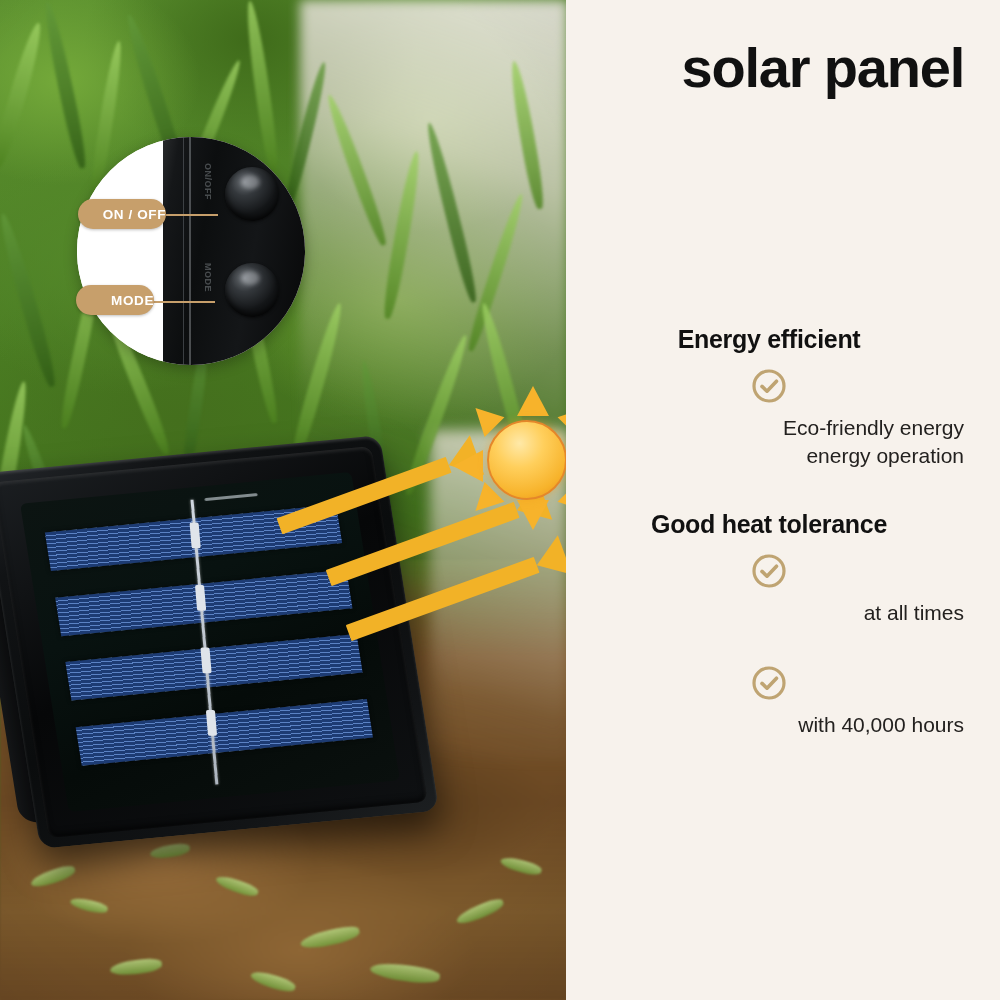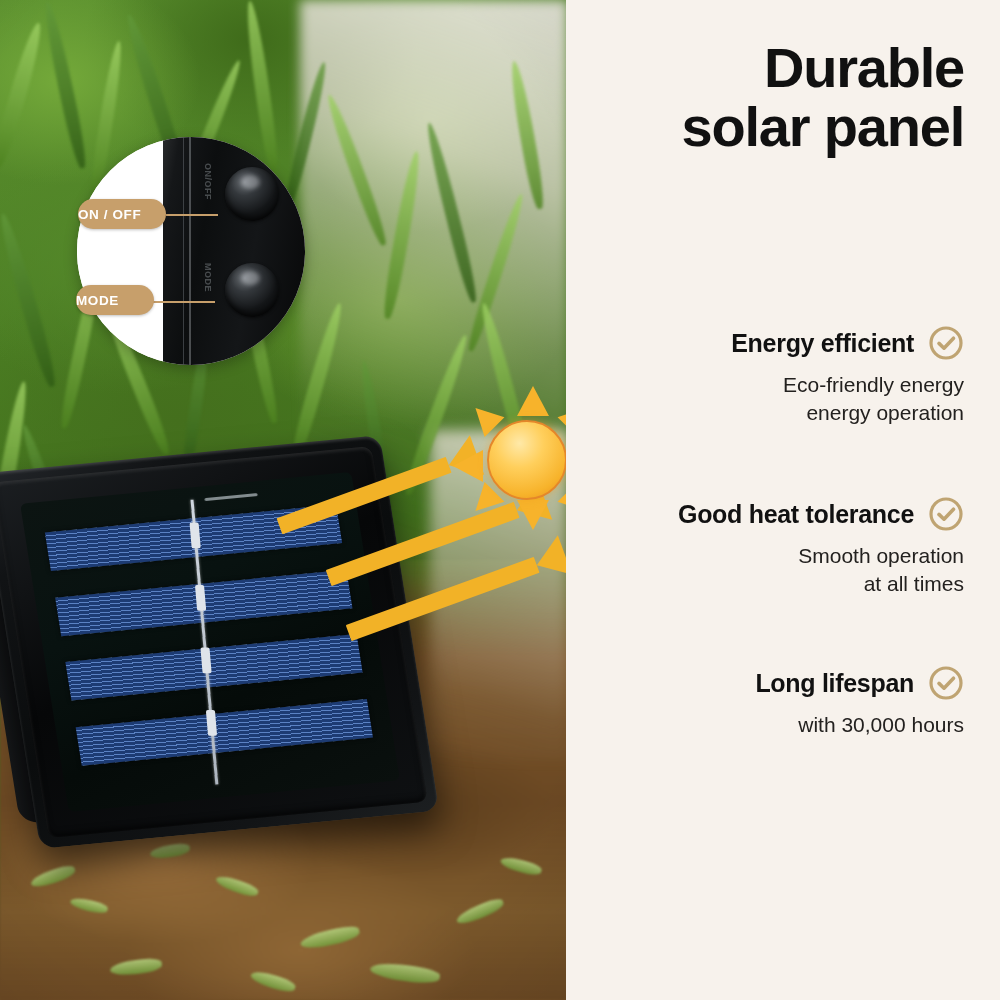--- a/index.html
+++ b/index.html
@@ -141,21 +141,21 @@
   }
   .btn-dome::after{
     content:"";position:absolute;left:30%;top:14%;width:34%;height:26%;border-radius:50%;
     background:rgba(225,230,235,.35);filter:blur(2px);
   }
   .emboss{
     position:absolute;font-size:9px;letter-spacing:.5px;color:rgba(120,125,130,.55);
     writing-mode:vertical-rl;font-weight:700;
   }
   .pill{
-    position:absolute;display:flex;align-items:center;justify-content:flex-start;
+    position:absolute;display:flex;align-items:center;justify-content:flex-end;
     background:#C79F6B;color:#ffffff;border-radius:20px;
     font-size:13.5px;font-weight:700;letter-spacing:.6px;
     box-shadow:0 1px 3px rgba(0,0,0,.25);
     z-index:6;
   }
   .leader{position:absolute;height:2px;background:#C79F6B;z-index:5;}
 
   
   #side{
     position:absolute;left:568px;top:0;width:432px;height:1000px;
@@ -163,32 +163,32 @@
   }
   .divider{position:absolute;left:566px;top:0;width:3px;height:1000px;background:#F7F2EC;}
   h1#headline{
     margin:0;position:absolute;right:36px;top:38px;width:380px;
     text-align:right;color:#111111;
     font-size:56px;line-height:1.06;font-weight:800;letter-spacing:-1.2px;
   }
   h1#headline .l2{display:block;}
 
   .feature{position:absolute;right:36px;width:390px;text-align:right;}
-  .feature .head-row{display:flex;align-items:center;justify-content:flex-end;gap:14px;}
+  .feature .head-row{display:flex;align-items:center;justify-content:flex-end;gap:14px;flex-direction:column;}
   .feature h2{
     margin:0;font-size:25px;font-weight:700;color:#111111;letter-spacing:-.3px;
     white-space:nowrap;
   }
   .feature p{
     margin:10px 0 0 0;font-size:21px;line-height:1.32;color:#23211f;font-weight:400;
   }
   .feature p span{display:block;}
   .check{width:36px;height:36px;flex:0 0 36px;}
   #f1{top:325px;}
-  #f2{top:496px;}
+  #f2{top:510px;}
   #f3{top:665px;}
 </style>
 </head>
 <body>
 
 <div id="stage">
 
   <div id="photo">
     <div class="bg-layer bg-grass"></div>
     <div class="bg-layer bg-path"></div>
@@ -305,21 +305,20 @@
     </div>
 
     <div class="vig"></div>
   </div>
 
   <div class="divider"></div>
 
   <div id="side">
 
     <h1 id="headline">
-      <span>Durable</span>
       <span class="l2">solar panel</span>
     </h1>
 
     <div class="feature" id="f1">
       <div class="head-row">
         <h2>Energy efficient</h2>
         <span class="check">
           <svg viewBox="0 0 36 36" width="36" height="36">
             <circle cx="18" cy="18" r="15" fill="none" stroke="#BFA472" stroke-width="3.2"></circle>
             <path d="M11 18.4 L16 23.2 L25.5 13.2" fill="none" stroke="#BFA472" stroke-width="3.6" stroke-linecap="round" stroke-linejoin="round"></path>
@@ -336,34 +335,32 @@
       <div class="head-row">
         <h2>Good heat tolerance</h2>
         <span class="check">
           <svg viewBox="0 0 36 36" width="36" height="36">
             <circle cx="18" cy="18" r="15" fill="none" stroke="#BFA472" stroke-width="3.2"></circle>
             <path d="M11 18.4 L16 23.2 L25.5 13.2" fill="none" stroke="#BFA472" stroke-width="3.6" stroke-linecap="round" stroke-linejoin="round"></path>
           </svg>
         </span>
       </div>
       <p>
-        <span>Smooth operation</span>
         <span>at all times</span>
       </p>
     </div>
 
     <div class="feature" id="f3">
       <div class="head-row">
-        <h2>Long lifespan</h2>
         <span class="check">
           <svg viewBox="0 0 36 36" width="36" height="36">
             <circle cx="18" cy="18" r="15" fill="none" stroke="#BFA472" stroke-width="3.2"></circle>
             <path d="M11 18.4 L16 23.2 L25.5 13.2" fill="none" stroke="#BFA472" stroke-width="3.6" stroke-linecap="round" stroke-linejoin="round"></path>
           </svg>
         </span>
       </div>
       <p>
-        <span>with 30,000 hours</span>
+        <span>with 40,000 hours</span>
       </p>
     </div>
 
   </div>
 </div>
 
 </body></html>

